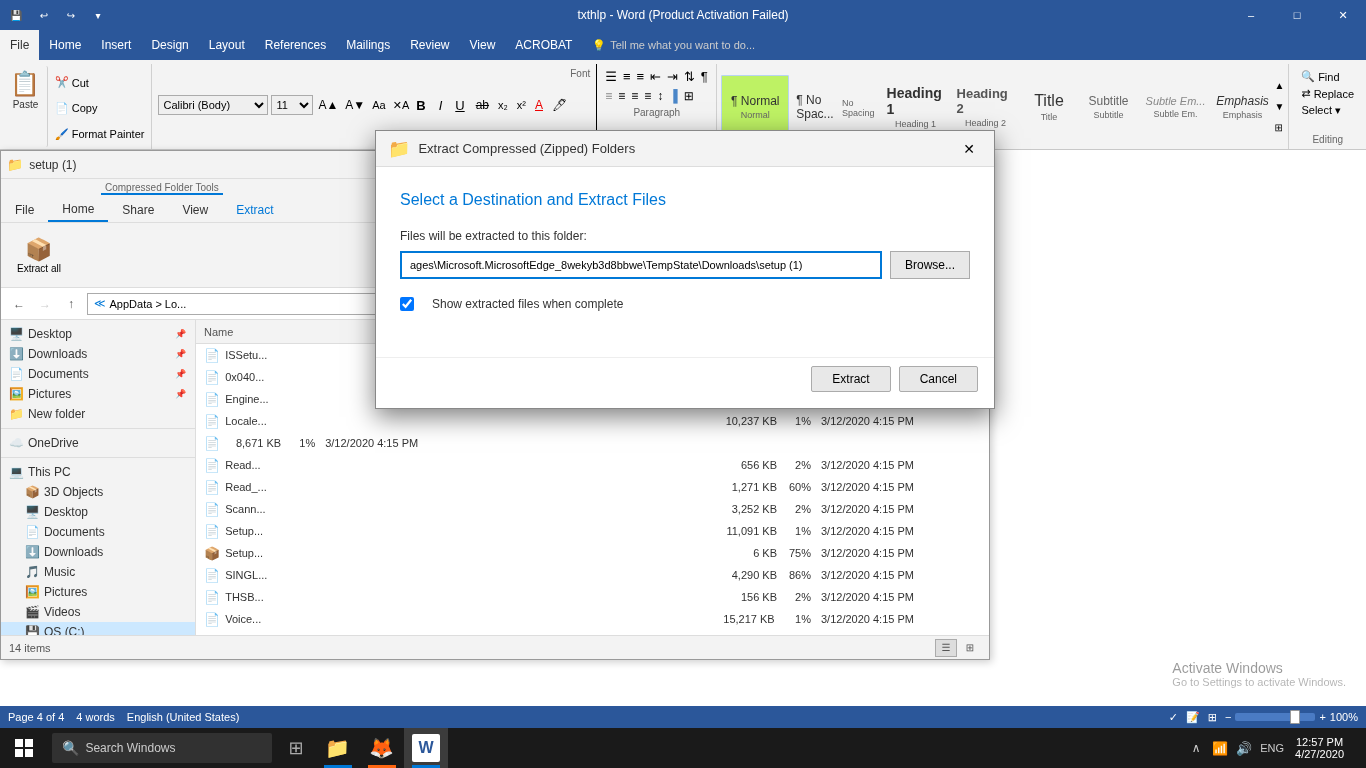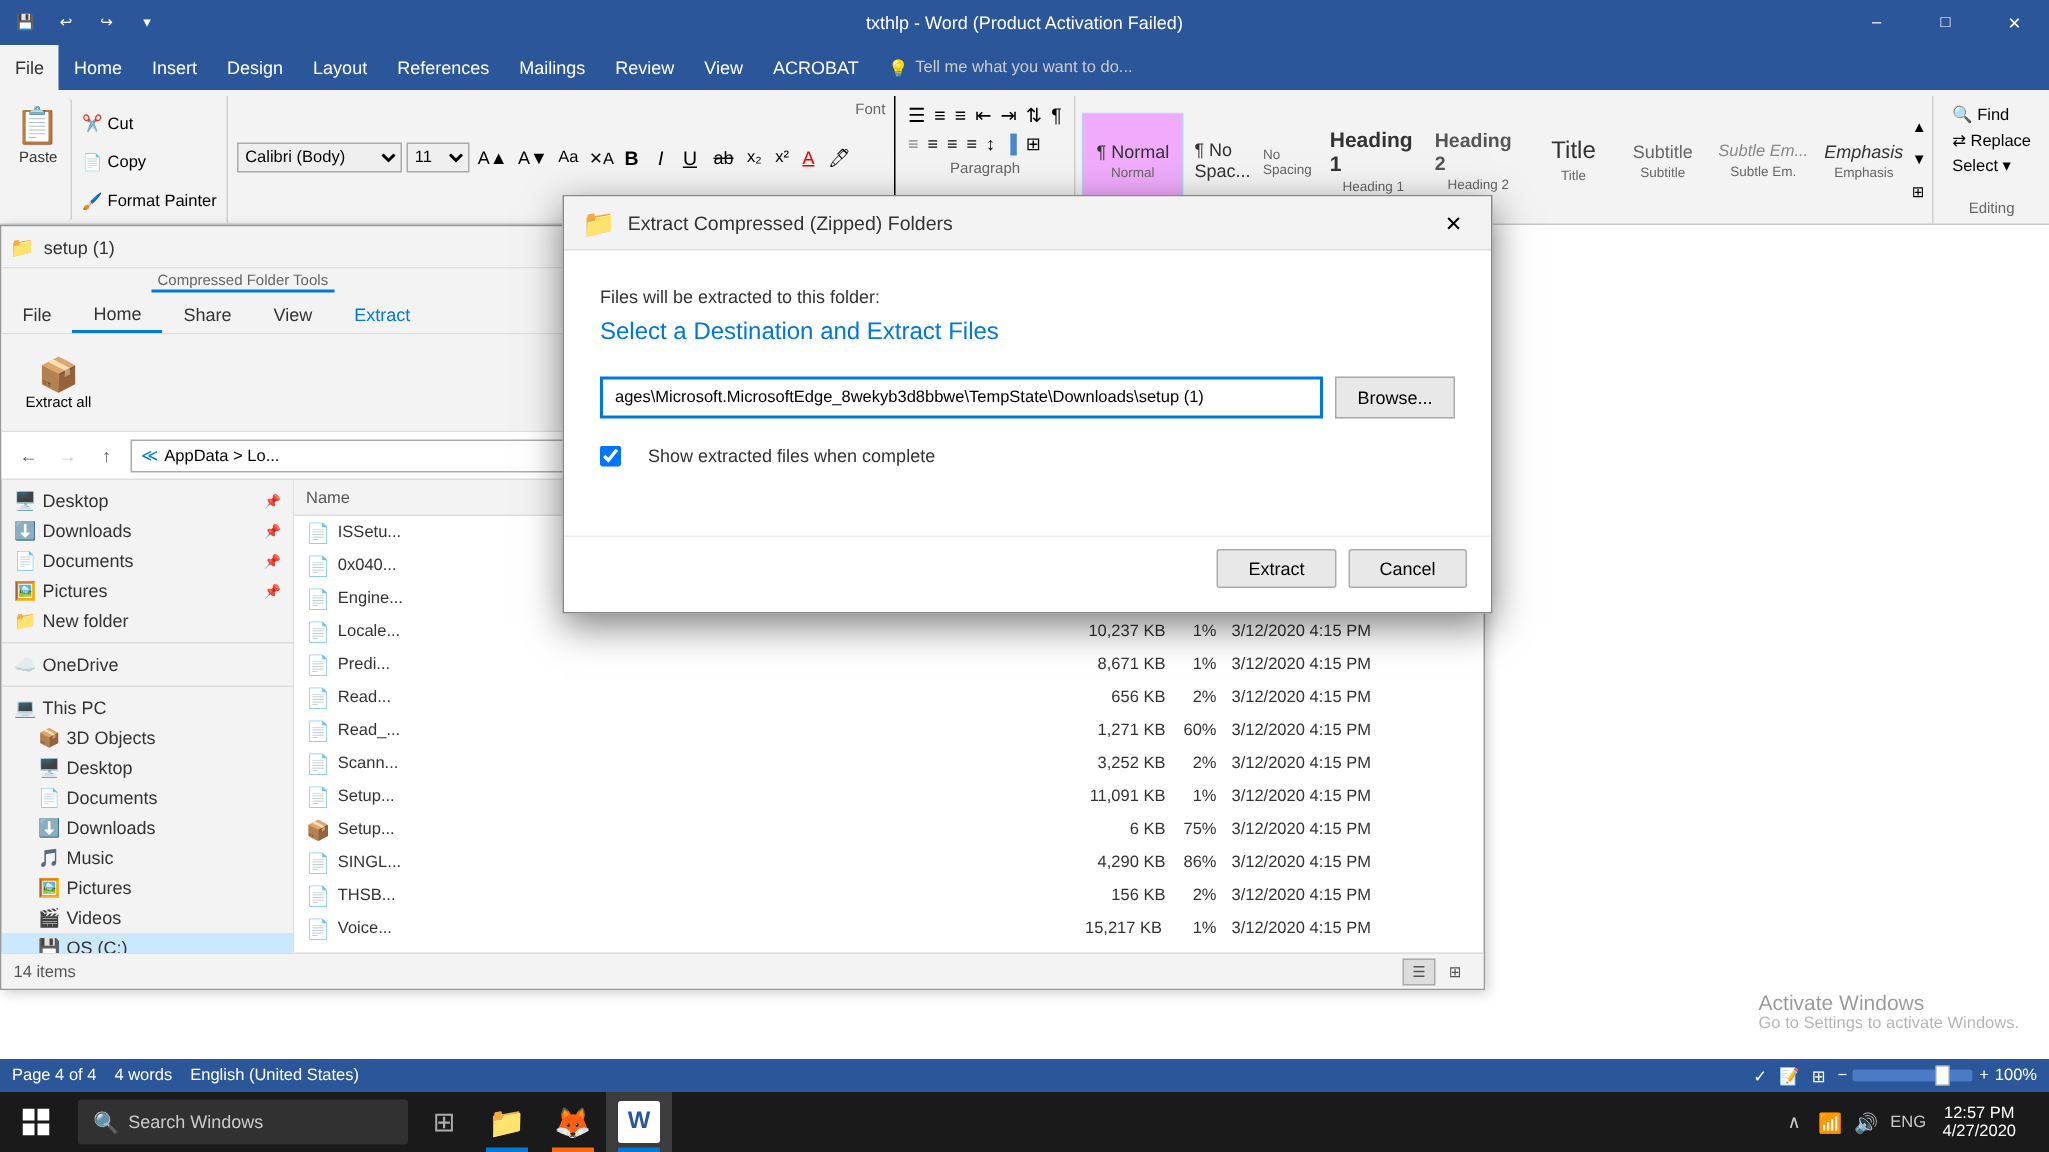--- a/index.html
+++ b/index.html
@@ -136,21 +136,21 @@
       <span style="cursor:pointer;font-size:12px;padding:1px 2px;">≡</span>
       <span style="cursor:pointer;font-size:12px;padding:1px 2px;">↕</span>
       <span style="cursor:pointer;font-size:12px;padding:1px 2px;color:#4a86c8;">▐</span>
       <span style="cursor:pointer;font-size:12px;padding:1px 2px;">⊞</span>
     </div>
     <div style="font-size:10px;color:#666;text-align:center;">Paragraph</div>
   </div>
 
   <div style="display:flex;align-items:center;padding:2px 4px;border-right:1px solid #d0d0d0;flex:1;overflow:hidden;">
     <div style="display:flex;overflow:hidden;flex:1;gap:2px;">
-      <div style="display:flex;flex-direction:column;align-items:center;justify-content:center;padding:2px 4px;cursor:pointer;height:64px;border:1px solid #b8d4f0;background:#f0abfc;min-width:68px;border-radius:1px;">
+      <div style="display:flex;flex-direction:column;align-items:center;justify-content:center;padding:2px 4px;cursor:pointer;height:64px;border:1px solid #b8d4f0;background:#bef264;min-width:68px;border-radius:1px;">
         <span style="font-size:12px;color:#333;">¶ Normal</span>
         <span style="font-size:9px;color:#666;margin-top:2px;">Normal</span>
       </div>
       <div style="display:flex;flex-direction:row;align-items:center;justify-content:center;padding:2px 4px;cursor:pointer;height:64px;border:1px solid transparent;min-width:68px;border-radius:1px;">
         <span style="font-size:12px;color:#333;">¶ No Spac...</span>
         <span style="font-size:9px;color:#666;margin-top:2px;">No Spacing</span>
       </div>
       <div style="display:flex;flex-direction:column;align-items:center;justify-content:center;padding:2px 4px;cursor:pointer;height:64px;border:1px solid transparent;min-width:68px;border-radius:1px;">
         <span style="font-size:14px;color:#333;font-weight:bold;">Heading 1</span>
         <span style="font-size:9px;color:#666;margin-top:2px;">Heading 1</span>
@@ -351,21 +351,20 @@
         </div>
         <div style="display:flex;align-items:center;padding:2px 8px;font-size:11px;color:#333;height:22px;cursor:pointer;">
           <span style="font-size:13px;margin-right:5px;">📄</span>
           <span style="flex:2;">Locale...</span>
           <span style="width:60px;text-align:right;padding-right:4px;">10,237 KB</span>
           <span style="width:40px;text-align:right;padding-right:10px;">1%</span>
           <span style="width:160px;">3/12/2020 4:15 PM</span>
         </div>
         <div style="display:flex;align-items:center;padding:2px 8px;font-size:11px;color:#333;height:22px;cursor:pointer;">
           <span style="font-size:13px;margin-right:5px;">📄</span>
-          <span style="flex:2;">Predi...</span>
           <span style="width:60px;text-align:right;padding-right:4px;">8,671 KB</span>
           <span style="width:40px;text-align:right;padding-right:10px;">1%</span>
           <span style="width:160px;">3/12/2020 4:15 PM</span>
         </div>
         <div style="display:flex;align-items:center;padding:2px 8px;font-size:11px;color:#333;height:22px;cursor:pointer;">
           <span style="font-size:13px;margin-right:5px;">📄</span>
           <span style="flex:2;">Read...</span>
           <span style="width:60px;text-align:right;padding-right:4px;">656 KB</span>
           <span style="width:40px;text-align:right;padding-right:10px;">2%</span>
           <span style="width:160px;">3/12/2020 4:15 PM</span>
@@ -434,22 +433,22 @@
 
 <div style="position:absolute;top:130px;left:375px;width:620px;background:white;box-shadow:0 8px 24px rgba(0,0,0,0.5);border:1px solid #888;z-index:200;">
 
   <div style="background:#f3f3f3;height:36px;display:flex;align-items:center;padding:0 12px;border-bottom:1px solid #ddd;">
     <span style="font-size:18px;margin-right:8px;">📁</span>
     <span style="font-size:13px;color:#333;flex:1;">Extract Compressed (Zipped) Folders</span>
     <div style="width:26px;height:26px;display:flex;align-items:center;justify-content:center;cursor:pointer;font-size:14px;">✕</div>
   </div>
 
   <div style="padding:24px 24px 16px 24px;">
+    <div style="color:#0078d7;font-size:16px;font-weight:400;margin-bottom:20px;">Select a Destination and Extract Files</div>
     <div style="font-size:12px;color:#333;margin-bottom:8px;">Files will be extracted to this folder:</div>
-    <div style="color:#0078d7;font-size:16px;font-weight:400;margin-bottom:20px;">Select a Destination and Extract Files</div>
     <div style="display:flex;align-items:center;gap:8px;margin-bottom:18px;">
       <input type="text" style="flex: 1 1 0%; height: 28px; border: 2px solid rgb(0, 120, 215); padding: 0px 8px; font-size: 11px; background: white;" value="ages\Microsoft.MicrosoftEdge_8wekyb3d8bbwe\TempState\Downloads\setup (1)">
       <button style="height:28px;padding:0 14px;background:#e8e8e8;border:1px solid #ababab;font-size:12px;cursor:pointer;">Browse...</button>
     </div>
     <div style="display:flex;align-items:center;gap:18px;margin-bottom:30px;">
       <input type="checkbox" checked="" style="width: 14px; height: 14px;">
       <label style="font-size:12px;color:#333;">Show extracted files when complete</label>
     </div>
   </div>
 

